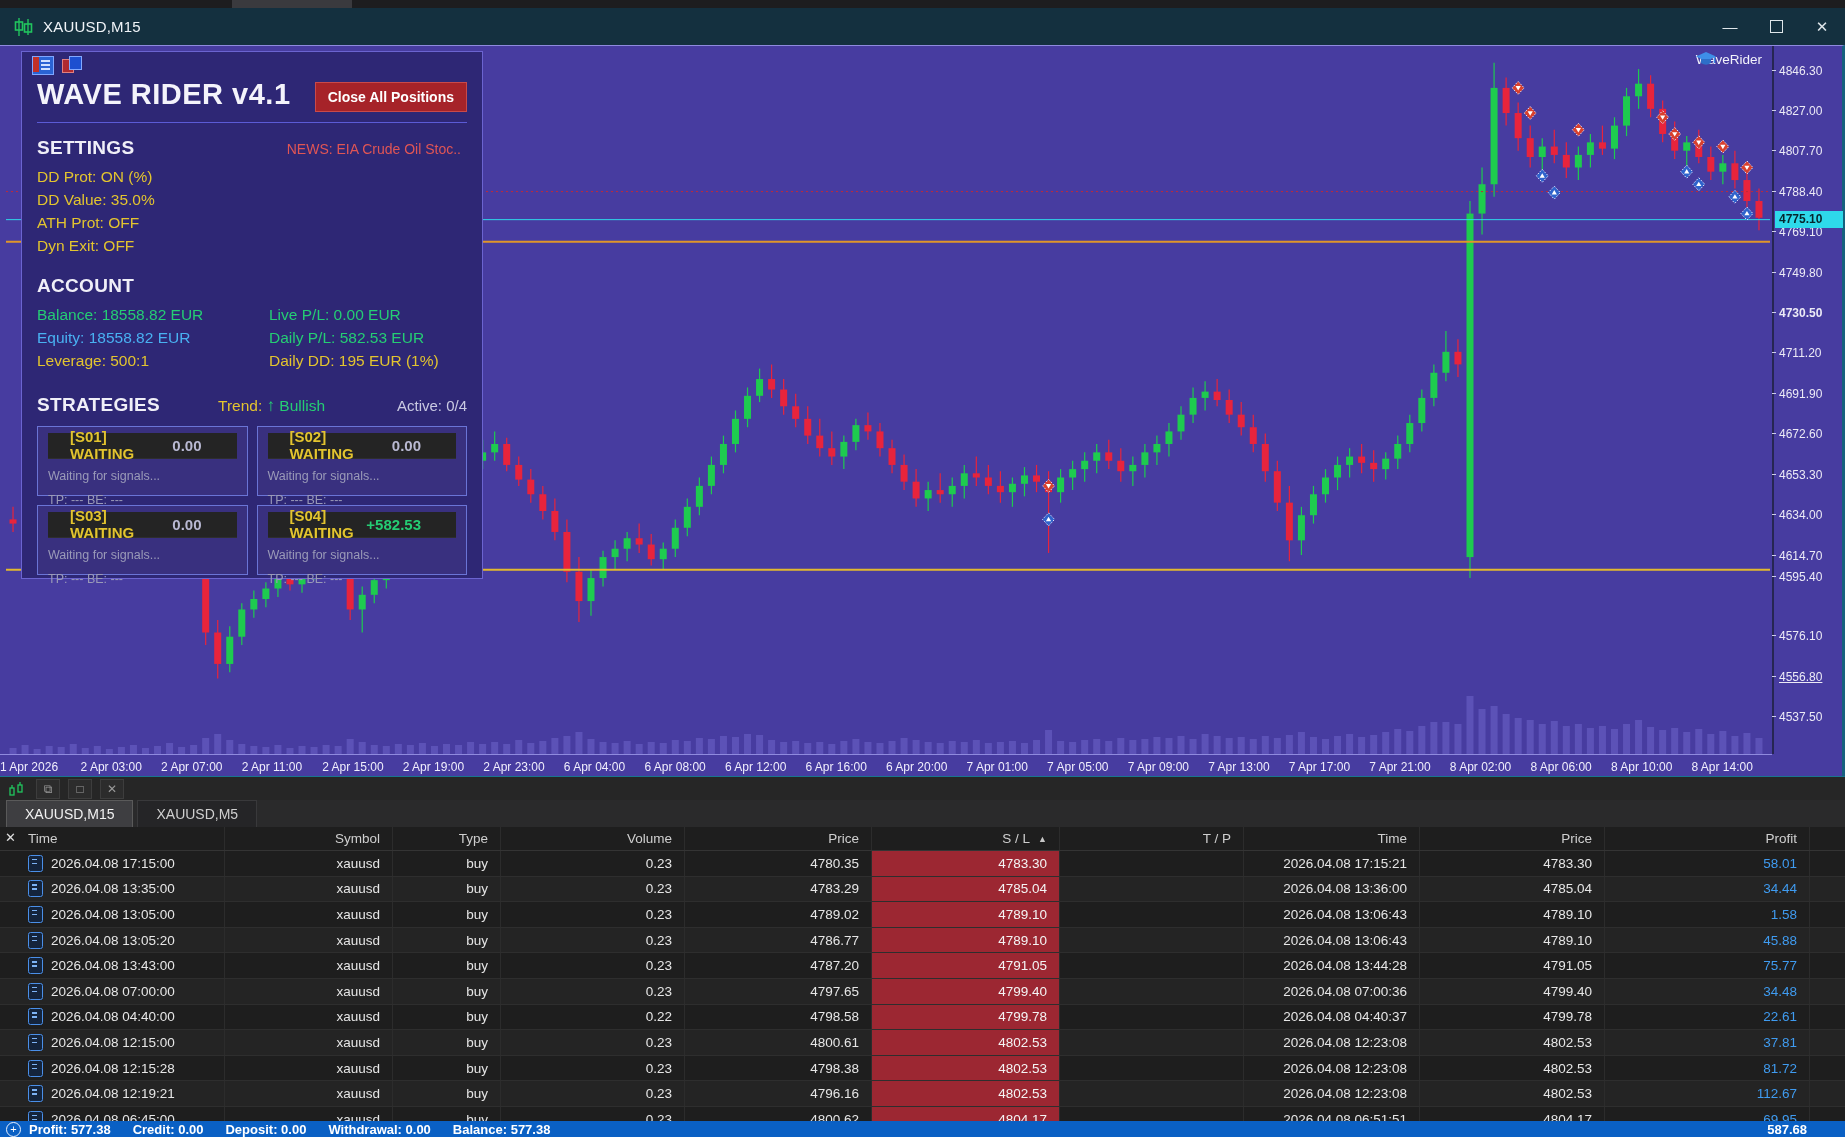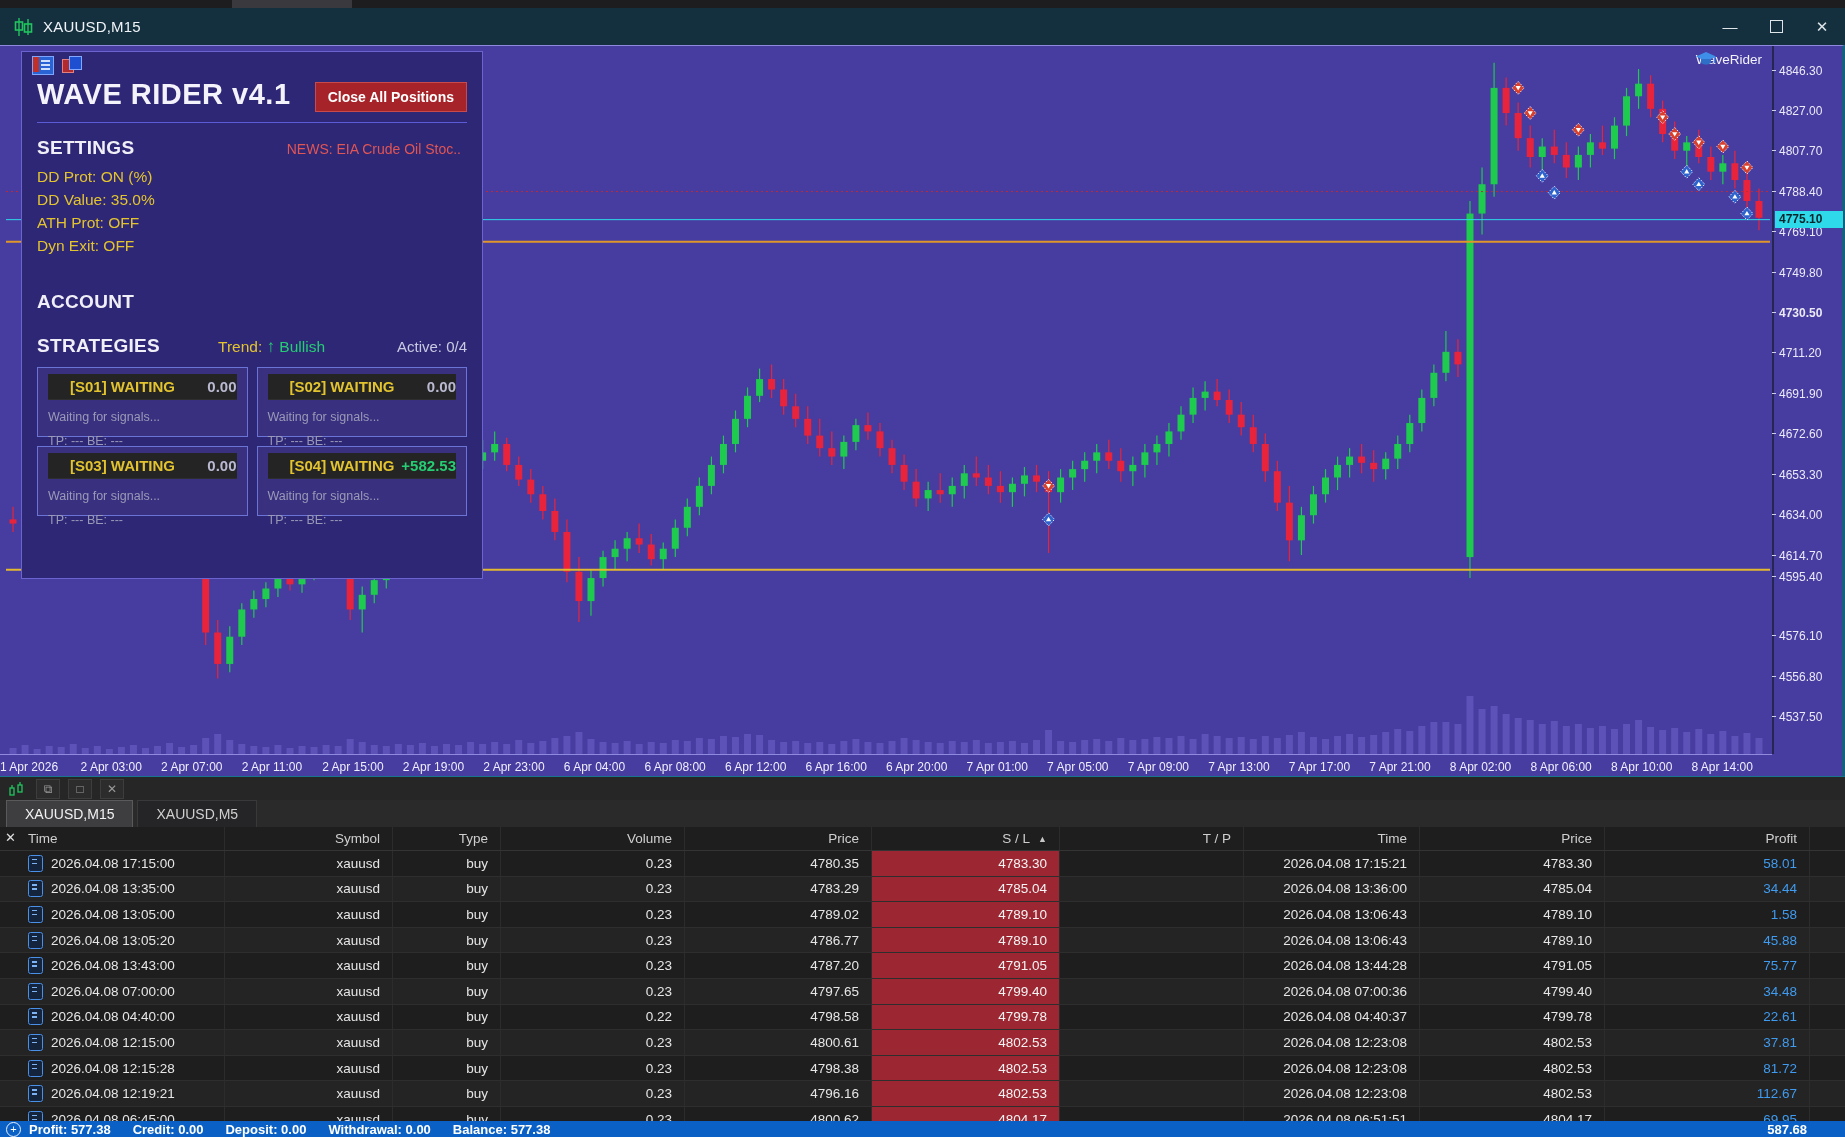--- a/index.html
+++ b/index.html
@@ -84,21 +84,21 @@
   
   .tabsbar{position:absolute;left:0;top:800px;width:1845px;height:27px;background:#2a2a2b;
            display:flex;align-items:flex-end;}
   .tab{height:26px;display:flex;align-items:center;padding:0 18px;font-size:14px;color:#cfcfcf;}
   .tab.active{background:#3e3e41;border:1px solid #5a5a5a;border-bottom:none;color:#f2f2f2;margin-left:6px;}
   .tab.inactive{background:#252527;border:1px solid #39393b;border-bottom:none;margin-left:4px;}
 
   
   .table{position:absolute;left:0;top:827px;width:1845px;background:#1e1e1e;color:#e6e6e6;}
   .trow{display:grid;grid-template-columns:203px 168px 108px 184px 187px 188px 184px 176px 185px 205px;
-        padding-left:22px;height:24.6px;align-items:center;font-size:13.5px;}
+        padding-left:22px;padding-right:35px;height:24.6px;align-items:center;font-size:13.5px;}
   .thead{height:23px;color:#cfcfcf;font-size:13.5px;background:#1e1e1e;border-bottom:1px solid #343434;}
   .cell{text-align:right;padding-right:12px;white-space:nowrap;overflow:hidden;box-sizing:border-box;height:100%;
         display:flex;align-items:center;justify-content:flex-end;border-right:1px solid #2c2c2c;}
   .cell.lft{justify-content:flex-start;padding-left:6px;gap:8px;}
   .trow:nth-child(odd):not(.thead){background:#242424;}
   .trow:not(.thead){border-bottom:1px solid #2e2e2e;}
   .slcell{background:#9c2732;color:#f4f4f4;}
   .profitcell{color:#3f9bf0;}
   .sortarrow{font-size:9px;color:#c8c8c8;margin-left:8px;}
   .docico{width:13px;height:15px;border:1.5px solid #4a8fe8;border-radius:2.5px;background:#14243c;
@@ -646,21 +646,21 @@
         <div class="axislbl" style="top: 219.644px;">4749.80</div>
         <div class="axislbl" style="top: 260.071px; font-weight: bold;">4730.50</div>
         <div class="axislbl" style="top: 300.498px;">4711.20</div>
         <div class="axislbl" style="top: 340.925px;">4691.90</div>
         <div class="axislbl" style="top: 381.353px;">4672.60</div>
         <div class="axislbl" style="top: 421.78px;">4653.30</div>
         <div class="axislbl" style="top: 462.207px;">4634.00</div>
         <div class="axislbl" style="top: 502.634px;">4614.70</div>
         <div class="axislbl" style="top: 524px;">4595.40</div>
         <div class="axislbl" style="top: 583.489px;">4576.10</div>
-        <div class="axislbl" style="top: 623.916px;">4556.80</div>
+        <div class="axislbl" style="top: 623.916px; text-decoration: underline;">4556.80</div>
         <div class="axislbl" style="top: 664.343px;">4537.50</div>
         <div class="pricetag" style="top: 165.149px;">4775.10</div>
       </div>
     <div class="timeaxis" id="time-axis">
         <span>1 Apr 2026</span>
         <span>2 Apr 03:00</span>
         <span>2 Apr 07:00</span>
         <span>2 Apr 11:00</span>
         <span>2 Apr 15:00</span>
         <span>2 Apr 19:00</span>
@@ -703,22 +703,34 @@
       </div>
       <div class="cols2">
         <div class="col-r" id="settings-right">
             <div class="pline c-gold">DD Prot: ON (%)</div>
             <div class="pline c-gold">DD Value: 35.0%</div>
             <div class="pline c-gold">ATH Prot: OFF</div>
             <div class="pline c-gold">Dyn Exit: OFF</div>
           </div>
       </div>
 
-      <div class="sectionrow" style="margin-top:34px;">
+      <div class="sectionrow" style="margin-top:18px;">
         <span class="sechead">ACCOUNT</span>
+      </div>
+      <div class="cols2">
+        <div class="col-l" id="account-left">
+            <div class="pline c-green">Balance: 18558.82 EUR</div>
+            <div class="pline c-cyan">Equity: 18558.82 EUR</div>
+            <div class="pline c-gold">Leverage: 500:1</div>
+          </div>
+        <div class="col-r" id="account-right">
+            <div class="pline c-green">Live P/L: 0.00 EUR</div>
+            <div class="pline c-green">Daily P/L: 582.53 EUR</div>
+            <div class="pline c-gold">Daily DD: 195 EUR (1%)</div>
+          </div>
       </div>
 
       <div class="strats-row">
         <span class="sechead">STRATEGIES</span>
         <span class="trend">
           <span class="c-gold">Trend:</span>
           <span class="arrow">↑</span>
           <span class="c-green">Bullish</span>
         </span>
         <span class="activecount">Active: 0/4</span>

